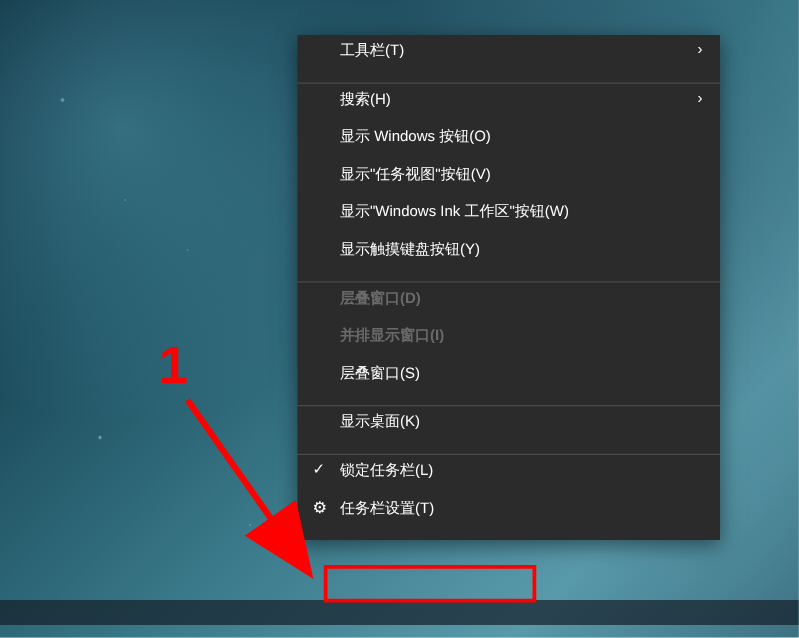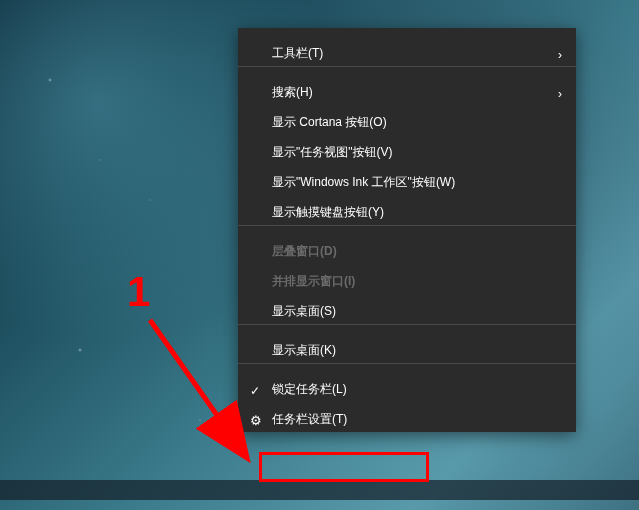--- a/index.html
+++ b/index.html
@@ -47,21 +47,21 @@
       left: 238px;
       width: 338px;
       background: #2b2b2b;
       color: #ffffff;
       font-size: 12px;
       box-shadow: 0 4px 16px rgba(0,0,0,0.5);
       padding: 4px 0;
     }
     .menu-item {
       display: flex;
-      align-items: flex-end;
+      align-items: flex-start;
       height: 30px;
       padding: 0 32px 0 34px;
       position: relative;
       cursor: default;
     }
     .menu-item.disabled {
       color: #6a6a6a;
       font-weight: bold;
     }
     .menu-item .chevron {
@@ -117,21 +117,21 @@
   </div>
 
   <div class="separator"></div>
 
   <div class="menu-item">
     <span>搜索(H)</span>
     <span class="chevron">›</span>
   </div>
 
   <div class="menu-item">
-    <span>显示 Cortana 按钮(O)</span>
+    <span>显示 Windows 按钮(O)</span>
   </div>
 
   <div class="menu-item">
     <span>显示"任务视图"按钮(V)</span>
   </div>
 
 
   <div class="menu-item">
     <span>显示"Windows Ink 工作区"按钮(W)</span>
   </div>
@@ -145,21 +145,21 @@
   <div class="menu-item disabled">
     <span>层叠窗口(D)</span>
   </div>
 
 
   <div class="menu-item disabled">
     <span>并排显示窗口(I)</span>
   </div>
 
   <div class="menu-item">
-    <span>显示桌面(S)</span>
+    <span>层叠窗口(S)</span>
   </div>
 
   <div class="separator"></div>
 
   <div class="menu-item">
     <span>显示桌面(K)</span>
   </div>
 
   <div class="separator"></div>
 

